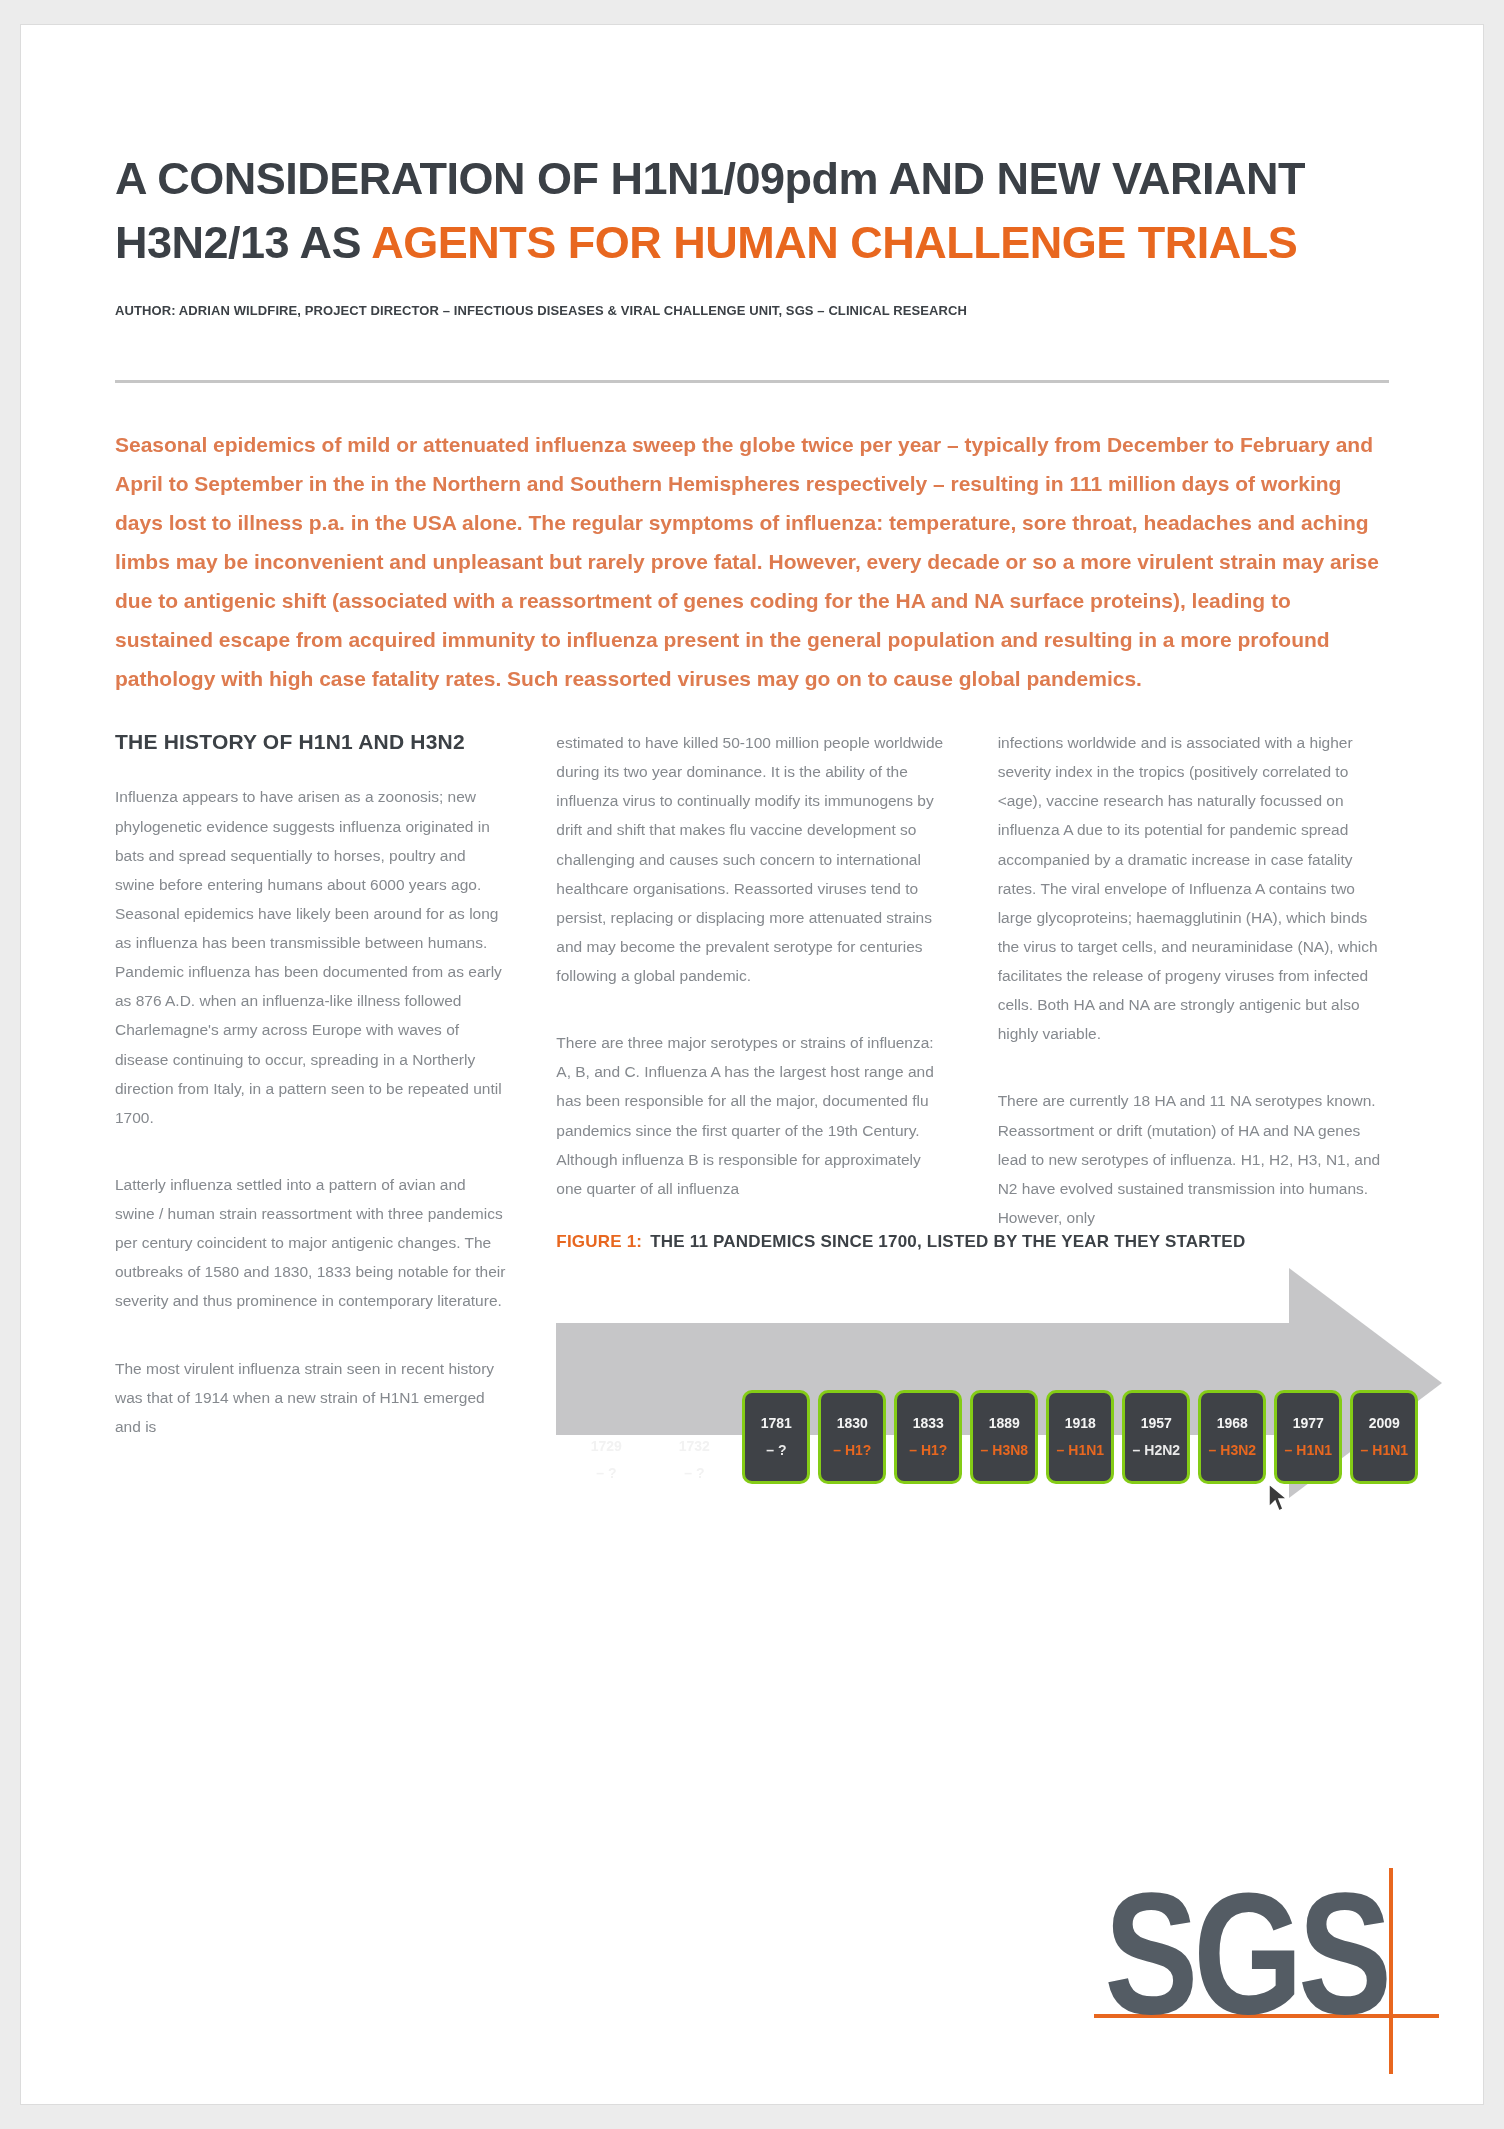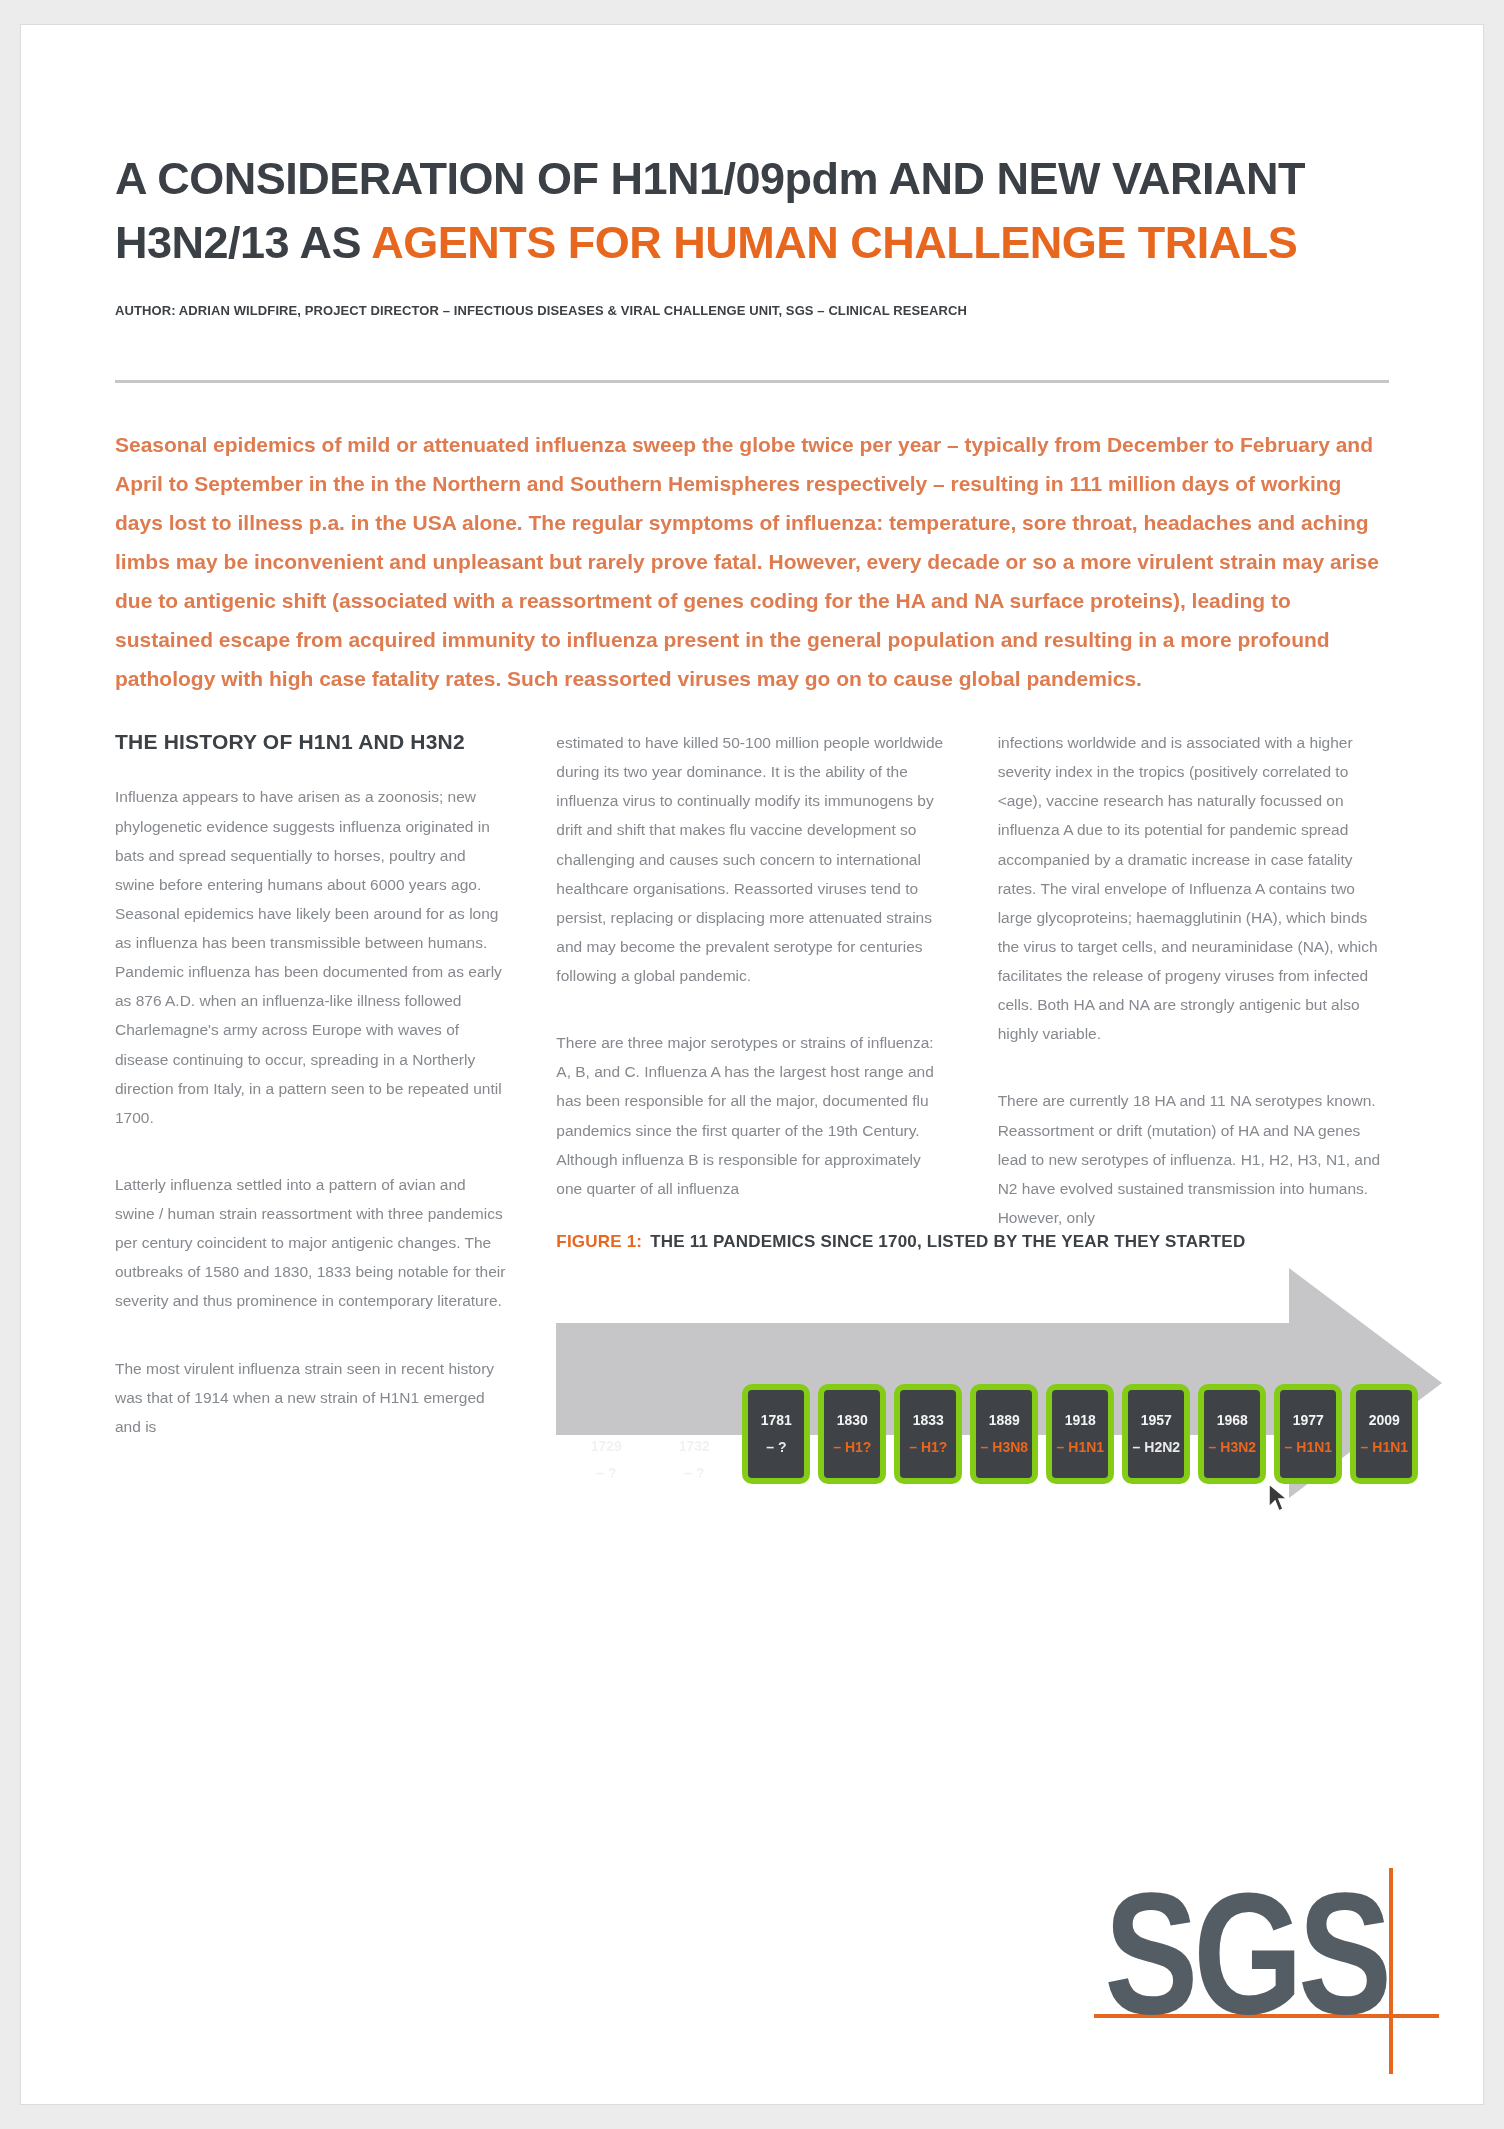--- a/index.html
+++ b/index.html
@@ -127,21 +127,21 @@
   .entry {
     width: 80px;
     text-align: center;
     font-weight: bold;
     font-size: 14px;
     line-height: 1.5;
   }
   .entry.boxed {
     width: 68px;
     background: #3f4247;
-    border: 6px solid #84cc16;
+    border: 3px solid #84cc16;
     border-radius: 10px;
     padding: 20px 2px;
     margin-top: 14px;
   }
   .entry-year { color: #f4f4f4; }
   .entry.plain .entry-year { color: #f2f2f2; }
   .entry-strain { margin-top: 6px; }
   .strain-light { color: #f2f2f2; }
   .strain-white { color: #e9e9e9; }
   .strain-orange { color: #e8671f; }

